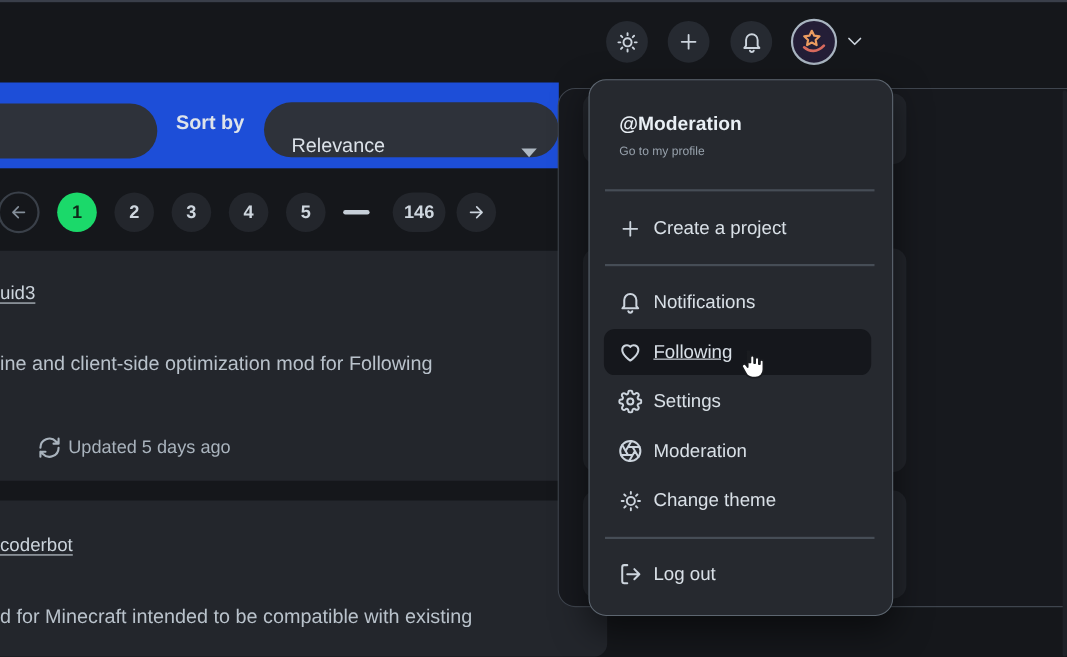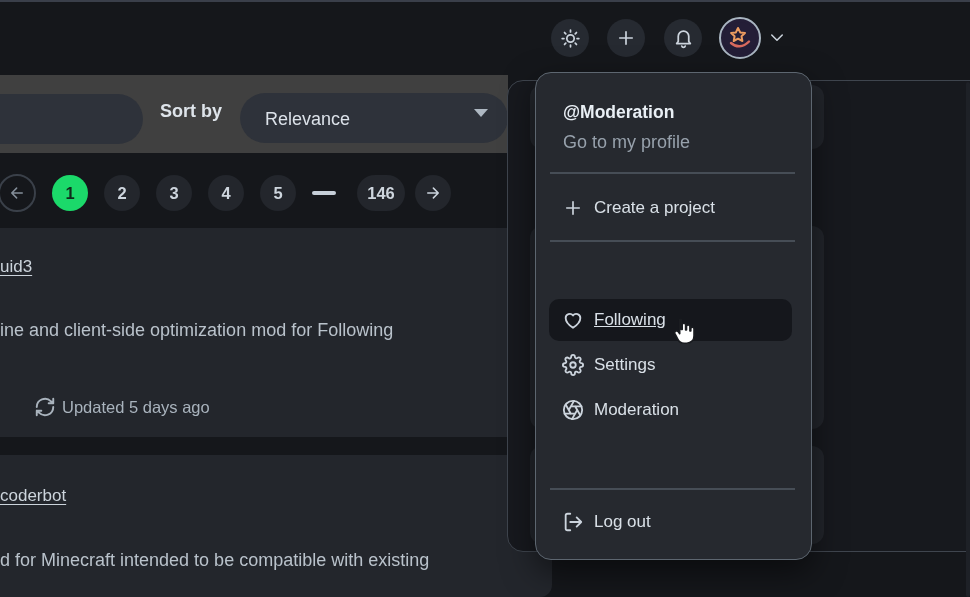--- a/index.html
+++ b/index.html
@@ -12,25 +12,25 @@
   .abs{position:absolute;}
   
   .top-line{left:0;top:0;width:970px;height:2px;background:#3a3f4a;}
   
   .icon-btn{top:19px;width:38px;height:38px;border-radius:50%;background:#262a31;
     display:flex;align-items:center;justify-content:center;cursor:pointer;}
   .avatar-btn{left:719px;top:17px;width:42px;height:42px;border-radius:50%;
     background:#241e37;border:2px solid #a9b5c1;box-sizing:border-box;
     display:flex;align-items:center;justify-content:center;overflow:hidden;}
   
-  .search-band{left:0;top:75px;width:508px;height:78px;background:#404040;}
+  .search-band{left:0;top:75px;width:508px;height:78px;background:#1d4ed8;}
   .search-pill{left:-80px;top:19px;width:223px;height:50px;border-radius:25px;background:#2e323a;}
   .sort-label{left:160px;top:26px;font-size:18px;font-weight:600;color:#dee4ea;}
   .select{left:240px;top:18px;width:268px;height:50px;border-radius:25px;background:#2e323a;
-    display:flex;align-items:flex-start;padding:16px 20px 0 25px;box-sizing:border-box;cursor:pointer;}
+    display:flex;align-items:flex-end;padding:0 20px 0 25px;box-sizing:border-box;cursor:pointer;}
   .select-value{font-size:18px;font-weight:500;color:#dce2e9;}
   .select-caret{margin-left:auto;width:0;height:0;border-left:7px solid transparent;
     border-right:7px solid transparent;border-top:8px solid #aeb8c2;}
   
   .page-circle{top:175px;width:36px;height:36px;border-radius:50%;background:#23262c;
     display:flex;align-items:center;justify-content:center;
     font-size:16.5px;font-weight:600;color:#ced6de;cursor:pointer;}
   .page-current{background:#1bd96a;color:#10291a;font-weight:700;}
   .page-prev{left:-2px;top:174px;width:38px;height:38px;border-radius:50%;background:transparent;
     border:2px solid #3a4049;box-sizing:border-box;display:flex;align-items:center;justify-content:center;}
@@ -46,21 +46,21 @@
   
   .mid-panel{left:507px;top:80px;width:480px;height:472px;background:#17191e;
     border:1px solid #3f454e;border-radius:16px;box-sizing:border-box;}
   .mid-frag{left:22px;width:294px;background:#22252b;border-radius:12px;}
   .right-sliver{left:966px;top:82px;width:4px;height:515px;background:#1e2127;border-radius:3px;}
   
   .dropdown{left:535px;top:72px;width:277px;height:488px;background:#26292f;
     border:1.5px solid #5d6670;border-radius:16px;box-sizing:border-box;
     box-shadow:0 12px 32px rgba(0,0,0,.5);z-index:5;}
   .uname{left:27px;top:29px;font-size:17.5px;font-weight:600;color:#e9eff5;cursor:pointer;}
-  .usub{left:27px;top:59px;font-size:18px;font-weight:400;color:#97a1ac;cursor:pointer;}
+  .usub{left:27px;top:59px;font-size:11px;font-weight:400;color:#97a1ac;cursor:pointer;}
   .mi-divider{left:14px;width:245px;height:1.5px;background:#464d56;}
   .menu-item{left:13px;width:243px;height:42px;display:flex;align-items:center;
     padding-left:12px;gap:9px;box-sizing:border-box;border-radius:10px;
     font-size:17px;font-weight:500;color:#d9e0e7;cursor:pointer;}
   .menu-item.hl{background:#15171c;text-decoration:underline;}
   .mi-icon{width:24px;height:24px;flex:0 0 24px;display:flex;align-items:center;justify-content:center;}
   svg.stroke{fill:none;stroke:#ccd4dd;stroke-width:2;stroke-linecap:round;stroke-linejoin:round;}
   .cursor{left:670px;top:317px;z-index:9;}
 </style>
 </head>
@@ -167,20 +167,28 @@
     <span class="mi-icon">
       <svg class="stroke" width="20" height="20" viewBox="0 0 24 24">
           <path d="M12 4.5v15M4.5 12h15"></path>
         </svg>
     </span>
     <span>Create a project</span>
   </div>
 
   <div class="abs mi-divider" style="top:167px"></div>
 
+  <div class="abs menu-item" style="top:181px">
+    <span class="mi-icon">
+      <svg class="stroke" width="22" height="22" viewBox="0 0 24 24">
+          <path d="M18 15.5v-6a6 6 0 0 0-12 0v6l-1.8 2.3h15.6zM10 20.6a2.1 2.1 0 0 0 4 0"></path>
+        </svg>
+    </span>
+    <span>Notifications</span>
+  </div>
 
   <div class="abs menu-item hl" style="top:226px">
     <span class="mi-icon">
       <svg class="stroke" width="22" height="22" viewBox="0 0 24 24">
           <path d="M12 20.5S4 15.3 4 9.8A4.5 4.5 0 0 1 12 7a4.5 4.5 0 0 1 8 2.8c0 5.5-8 10.7-8 10.7z"></path>
         </svg>
     </span>
     <span>Following</span>
   </div>
 
@@ -197,20 +205,29 @@
   <div class="abs menu-item" style="top:316px">
     <span class="mi-icon">
       <svg class="stroke" width="22" height="22" viewBox="0 0 24 24">
           <circle cx="12" cy="12" r="10"></circle>
           <path d="M14.31 8l5.74 9.94M9.69 8h11.48M7.38 12l5.74-9.94M9.69 16L3.95 6.06M14.31 16H2.83M16.62 12l-5.74 9.94"></path>
         </svg>
     </span>
     <span>Moderation</span>
   </div>
 
+  <div class="abs menu-item" style="top:361px">
+    <span class="mi-icon">
+      <svg class="stroke" width="21" height="21" viewBox="0 0 24 24">
+          <circle cx="12" cy="12" r="4.2"></circle>
+          <path d="M12 2.5v2M12 19.5v2M2.5 12h2M19.5 12h2M5.2 5.2l1.4 1.4M17.4 17.4l1.4 1.4M18.8 5.2l-1.4 1.4M6.6 17.4l-1.4 1.4"></path>
+        </svg>
+    </span>
+    <span>Change theme</span>
+  </div>
 
   <div class="abs mi-divider" style="top:415px"></div>
 
   <div class="abs menu-item" style="top:428px">
     <span class="mi-icon">
       <svg class="stroke" width="22" height="22" viewBox="0 0 24 24">
           <path d="M9 21H6a2 2 0 0 1-2-2V5a2 2 0 0 1 2-2h3M16 17l5-5-5-5M21 12H9"></path>
         </svg>
     </span>
     <span>Log out</span>

